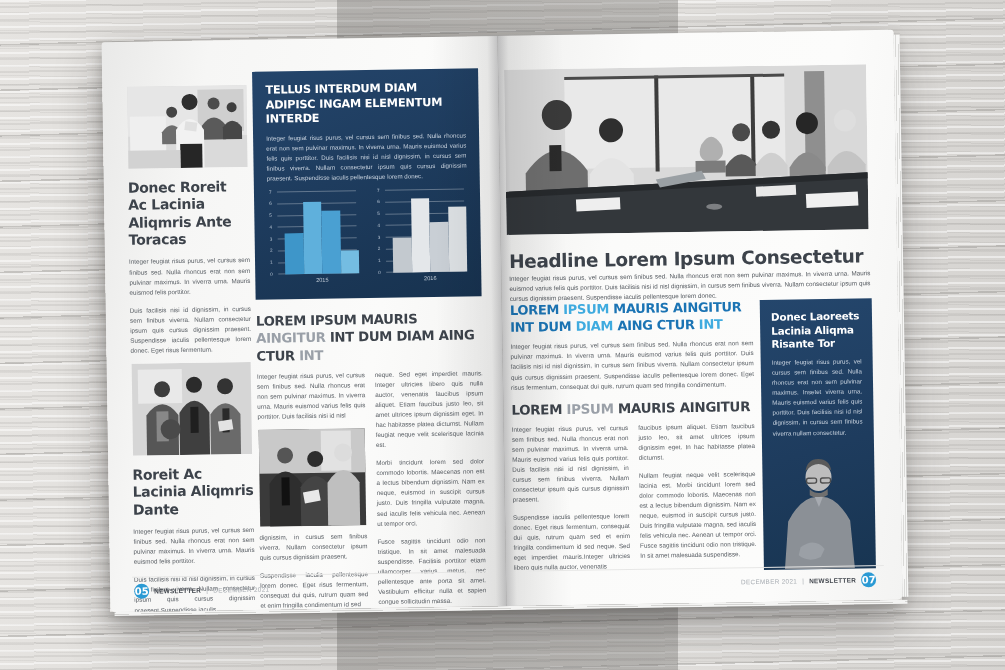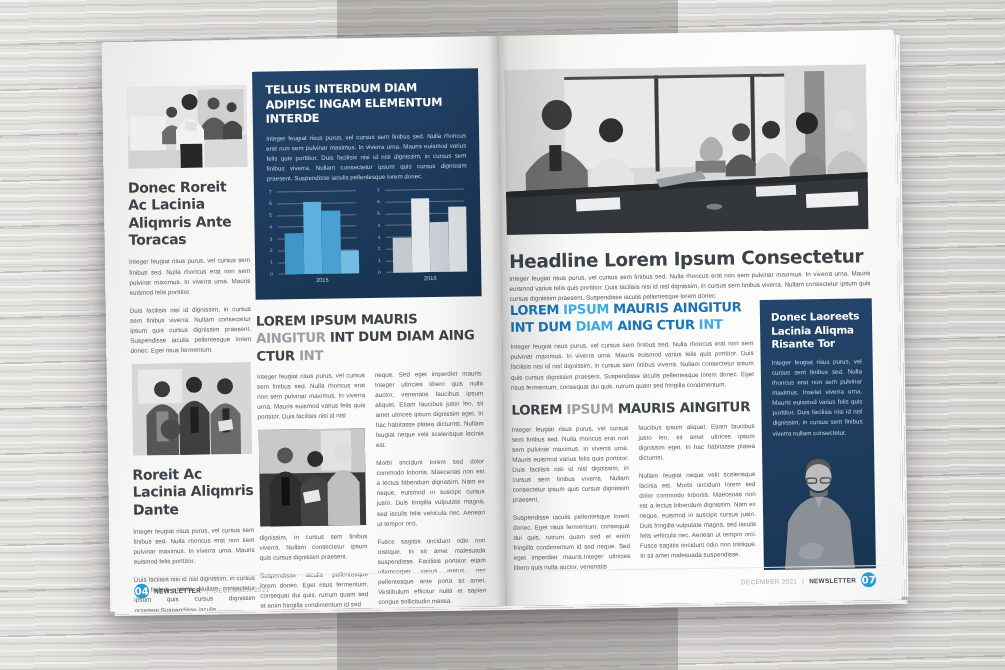--- a/index.html
+++ b/index.html
@@ -219,21 +219,21 @@
           <div class="col">
             <p class="body-txt">neque. Sed eget imperdiet mauris. Integer ultricies libero quis nulla auctor, venenatis faucibus ipsum aliquet. Etiam faucibus justo leo, sit amet ultrices ipsum dignissim eget. In hac habitasse platea dictumst. Nullam feugiat neque velit scelerisque lacinia est.</p>
             <p class="body-txt">Morbi tincidunt lorem sed dolor commodo lobortis. Maecenas non est a lectus bibendum dignissim. Nam ex neque, euismod in suscipit cursus justo. Duis fringilla vulputate magna, sed iaculis felis vehicula nec. Aenean ut tempor orci.</p>
             <p class="body-txt">Fusce sagittis tincidunt odio non tristique. In sit amet malesuada suspendisse. Facilisis porttitor etiam ullamcorper varius metus, nec pellentesque ante porta sit amet. Vestibulum efficitur nulla et sapien congue sollicitudin massa.</p>
           </div>
         </div>
       </div>
 
       <div class="footer-rule"></div>
       <div class="footer footer-left">
-        <div class="page-badge">04</div>
+        <div class="page-badge">05</div>
         <span class="f-label">NEWSLETTER</span>
         <span class="f-date">|</span>
         <span class="f-date">DECEMBER 2021</span>
       </div>
     </div>
 
     <div class="page page-right">
       <svg class="rp-photo" viewBox="0 0 362 165" preserveAspectRatio="none">
         <rect width="362" height="165" fill="#d9d9d9"></rect>
         <rect x="60" y="8" width="220" height="92" fill="#e9e9e9"></rect>

